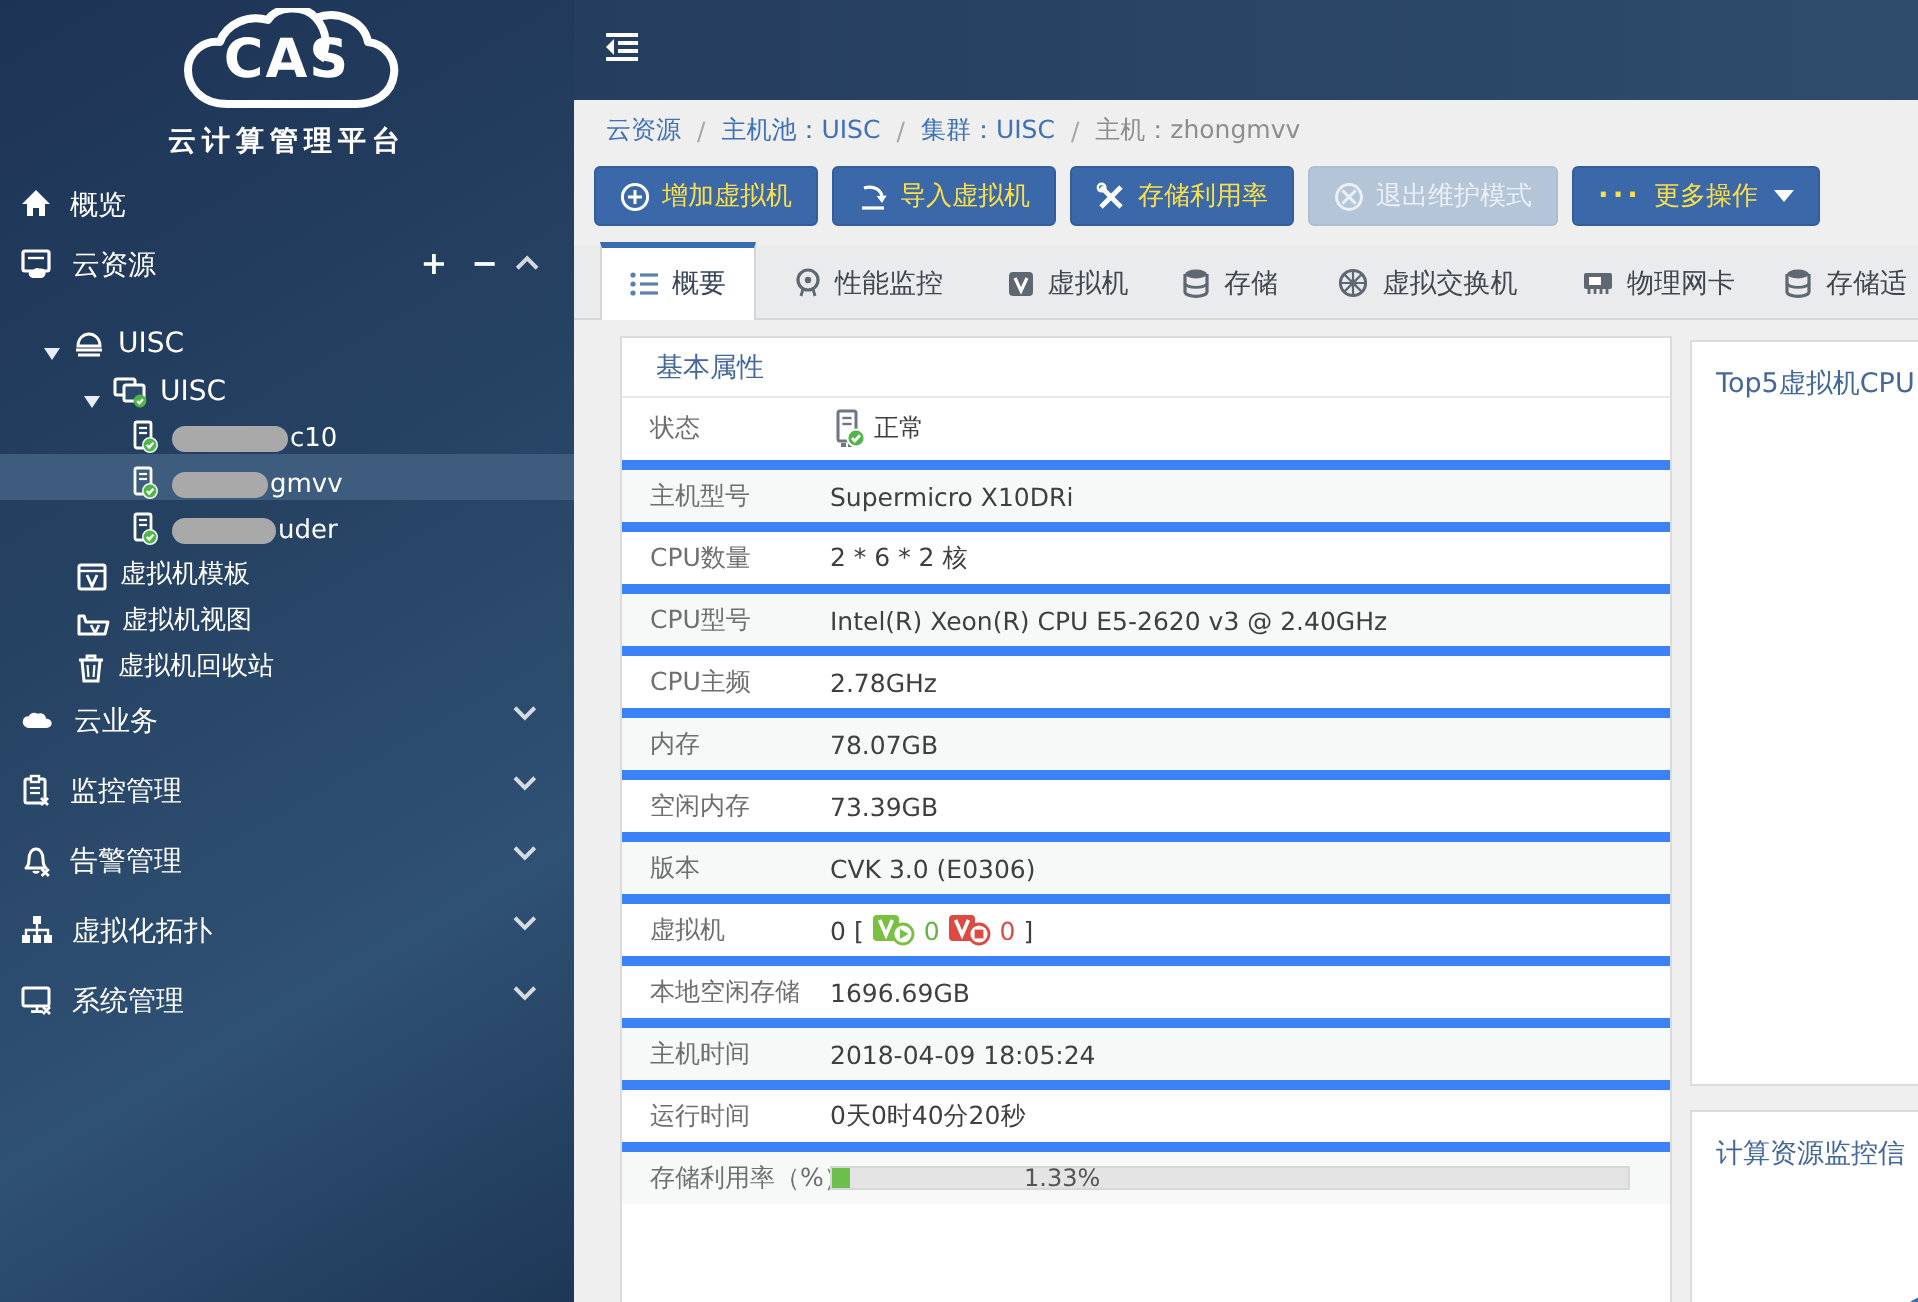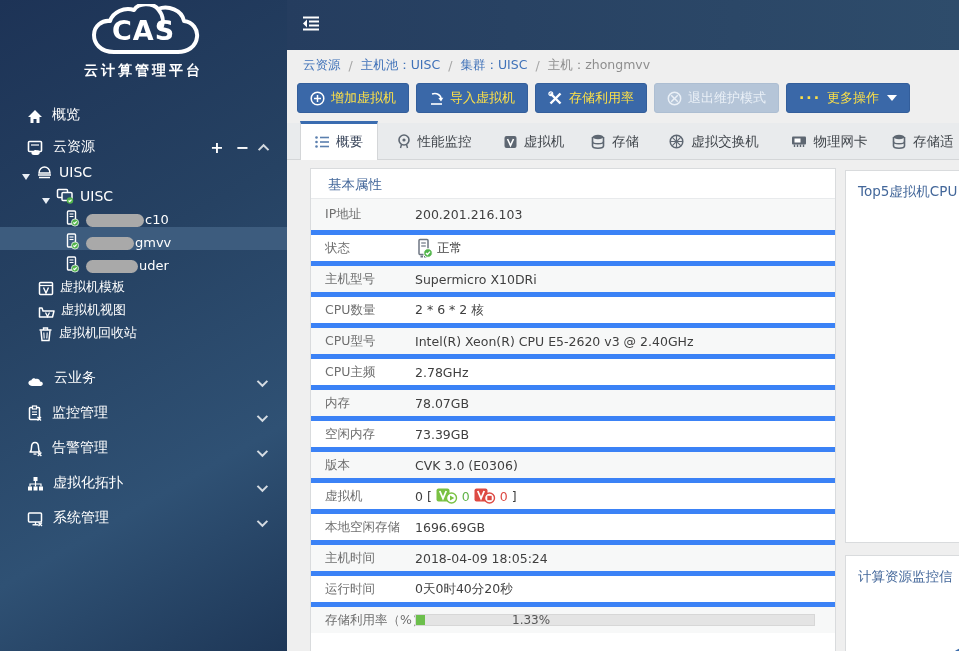--- a/index.html
+++ b/index.html
@@ -16,21 +16,21 @@
     color:#fff; z-index:5;
   }
   .logo { text-align:center; padding-top:4px; height:86px; }
   .logo-cloud { position:relative; width:140px; height:60px; margin:0 auto; }
   .logo-cas {
     position:absolute; left:50%; top:26px; transform:translate(-50%,-50%);
     font-size:27px; font-weight:bold; letter-spacing:1px; color:#fff;
   }
   .logo-sub { font-size:14px; font-weight:bold; letter-spacing:3px; margin-top:-2px; }
   .nav-item {
-    display:flex; align-items:flex-end; gap:9px; padding-left:27px;
+    display:flex; align-items:flex-start; gap:9px; padding-left:10px;
     font-size:14px; cursor:pointer; position:relative;
   }
   .nav-top { height:30px; margin-top:8px; }
   .nav-res { height:32px; }
   .nav-sec { height:35px; }
   .nav-caret { position:absolute; right:22px; }
   .tree-row {
     display:flex; align-items:flex-end; gap:6px; height:23px;
     font-size:13px; cursor:pointer; white-space:nowrap;
   }
@@ -430,24 +430,20 @@
       </svg>
       <span>存储适</span>
     </div>
   </div>
 
   <main class="content">
 
     <section class="panel main-panel">
       <div class="ptitle">基本属性</div>
 
-      <div class="prow alt">
-        <span class="plabel">IP地址</span>
-        <span class="pvalue">200.201.216.103</span>
-      </div>
       <div class="prow">
         <span class="plabel">状态</span>
         <span class="pvalue">
           <svg class="icn" width="18" height="21" viewBox="0 0 18 21">
             <rect x="4" y="1.5" width="9" height="15" rx="1" fill="#ffffff" stroke="#6d7682" stroke-width="1.5"></rect>
             <line x1="6.2" y1="5" x2="10.8" y2="5" stroke="#6d7682" stroke-width="1.2"></line>
             <line x1="6.2" y1="8" x2="10.8" y2="8" stroke="#6d7682" stroke-width="1.2"></line>
             <rect x="5.5" y="17.5" width="2.5" height="2" fill="#6d7682"></rect>
             <rect x="9" y="17.5" width="2.5" height="2" fill="#6d7682"></rect>
             <circle cx="13" cy="15" r="4.3" fill="#52b54a" stroke="#ffffff" stroke-width="1"></circle>

